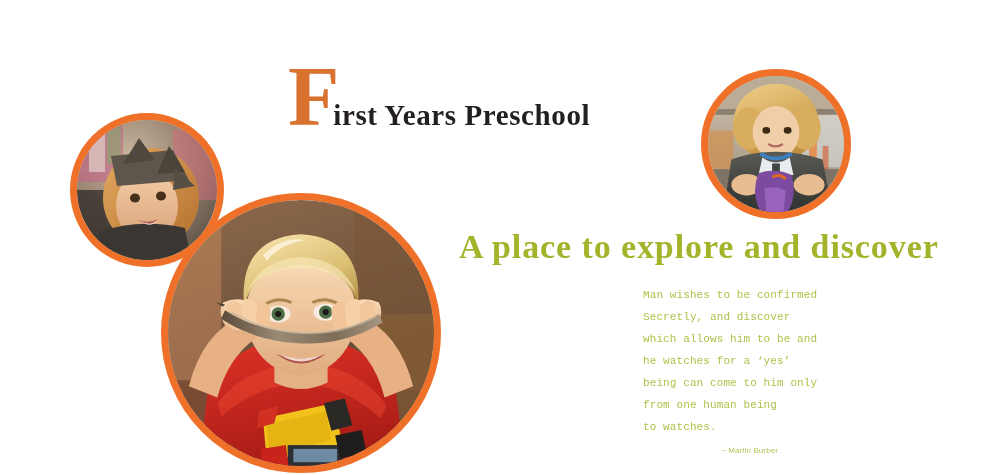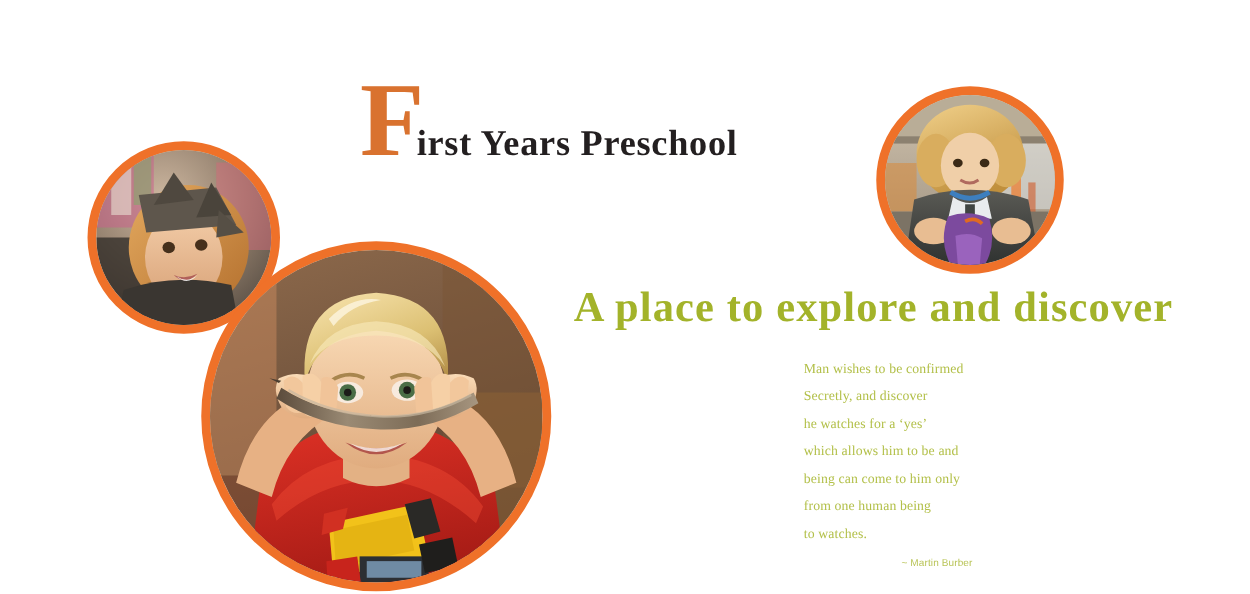--- a/index.html
+++ b/index.html
@@ -107,21 +107,21 @@
 
   
   #quote-block {
     position: absolute;
     left: 643px;
     top: 284px;
     width: 140px;
     z-index: 5;
   }
   .quote-line {
-    font-family: Liberation Serif, serif;
+    font-family: Liberation Mono, monospace;
     font-size: 11px;
     line-height: 22px;
     color: #b3c04a;
     white-space: nowrap;
     letter-spacing: 0.1px;
   }
   #quote-attribution {
     margin-top: 8px;
     text-align: right;
     padding-right: 5px;
@@ -310,21 +310,21 @@
 
   <div id="masthead">
     <span id="brand-dropcap">F</span><span id="brand-rest">irst Years Preschool</span>
   </div>
 
   <div id="tagline">A place to explore and discover</div>
 
   <div id="quote-block">
     <div class="quote-line">Man wishes to be confirmed</div>
     <div class="quote-line">Secretly, and discover</div>
+    <div class="quote-line">which allows him to be and</div>
     <div class="quote-line">he watches for a ‘yes’</div>
-    <div class="quote-line">which allows him to be and</div>
     <div class="quote-line">being can come to him only</div>
     <div class="quote-line">from one human being</div>
     <div class="quote-line">to watches.</div>
     <div id="quote-attribution">~ Martin Burber</div>
   </div>
 
 </div>
 
 </body></html>

